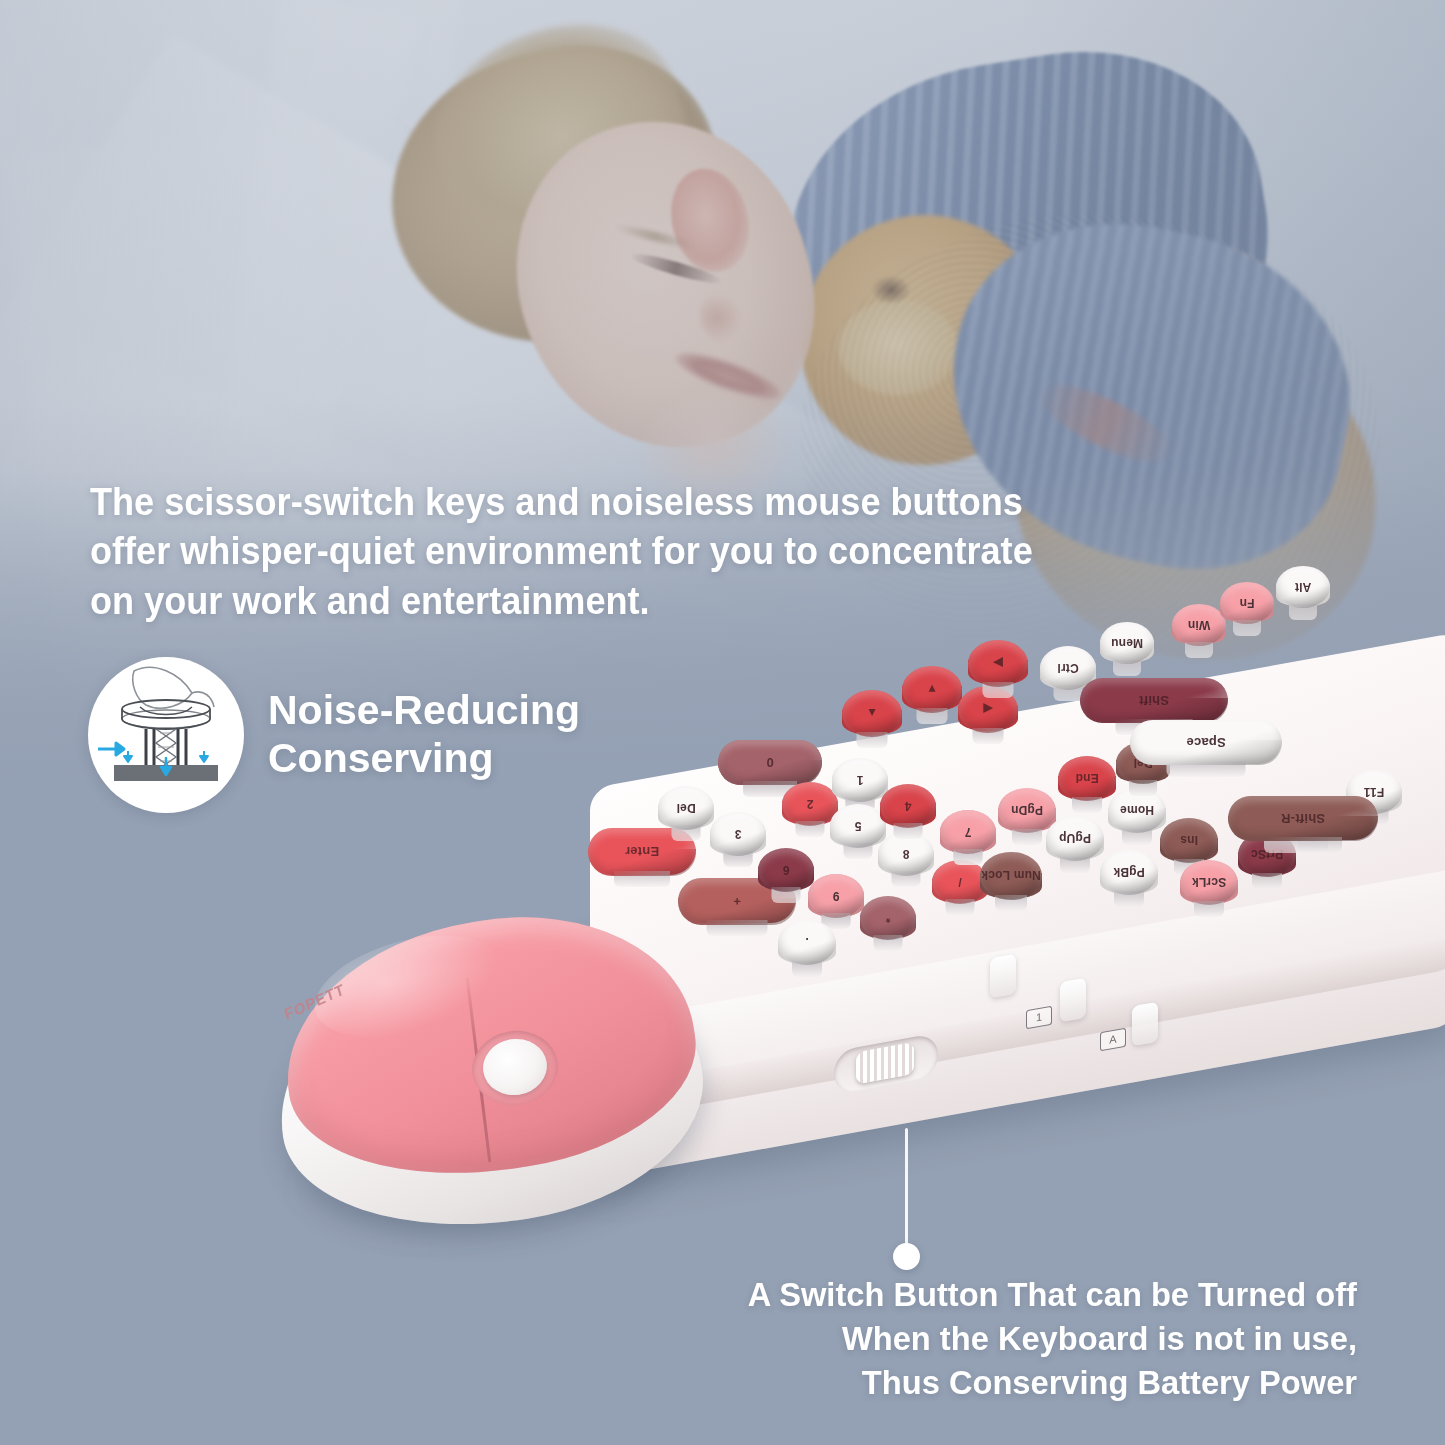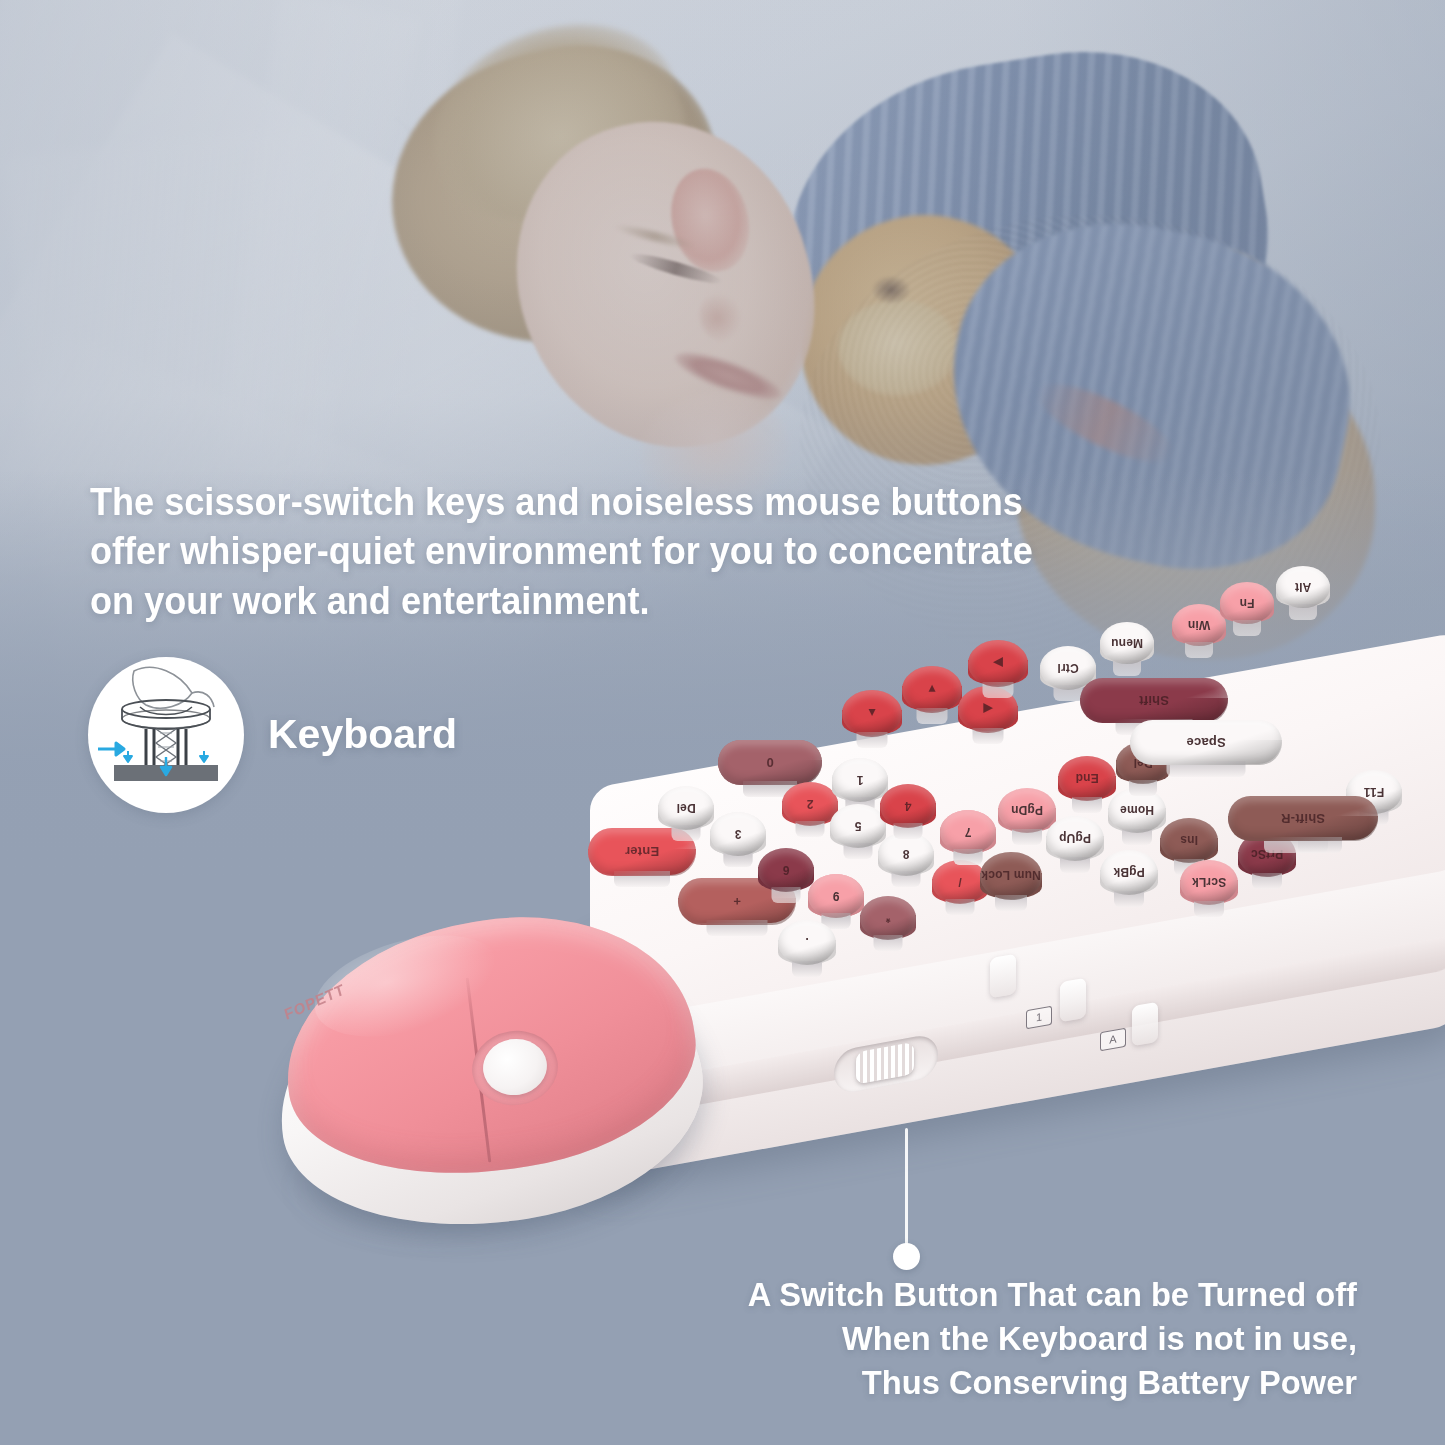--- a/index.html
+++ b/index.html
@@ -400,21 +400,22 @@
 
         <rect x="26" y="108" width="104" height="16" fill="#6b7077"></rect>
 
         <path d="M10 92 L34 92 M28 86 L36 92 L28 98 Z" fill="#29a9e1" stroke="#29a9e1" stroke-width="3" stroke-linejoin="round"></path>
         <path d="M40 94 L40 102 M36 99 L40 105 L44 99 Z" fill="#29a9e1" stroke="#29a9e1" stroke-width="2" stroke-linejoin="round"></path>
         <path d="M116 94 L116 102 M112 99 L116 105 L120 99 Z" fill="#29a9e1" stroke="#29a9e1" stroke-width="2" stroke-linejoin="round"></path>
         <path d="M78 100 L78 116 M73 110 L78 118 L83 110 Z" fill="#29a9e1" stroke="#29a9e1" stroke-width="2.4" stroke-linejoin="round"></path>
       </svg>
     </div>
     <div class="feature-label">
-      <div>Keyboard</div>
+      <div>Noise-Reducing</div>
+      <div>Conserving</div>
     </div>
   </div>
 
   <div class="keyboard">
     <div class="kb-case"></div>
     <div class="kb-top"></div>
     <div class="kb-lip"></div>
 
     <div id="keys">
         <div class="key wide" style="left: 28px; top: 268px; width: 108px; height: 62px; z-index: 100;">

